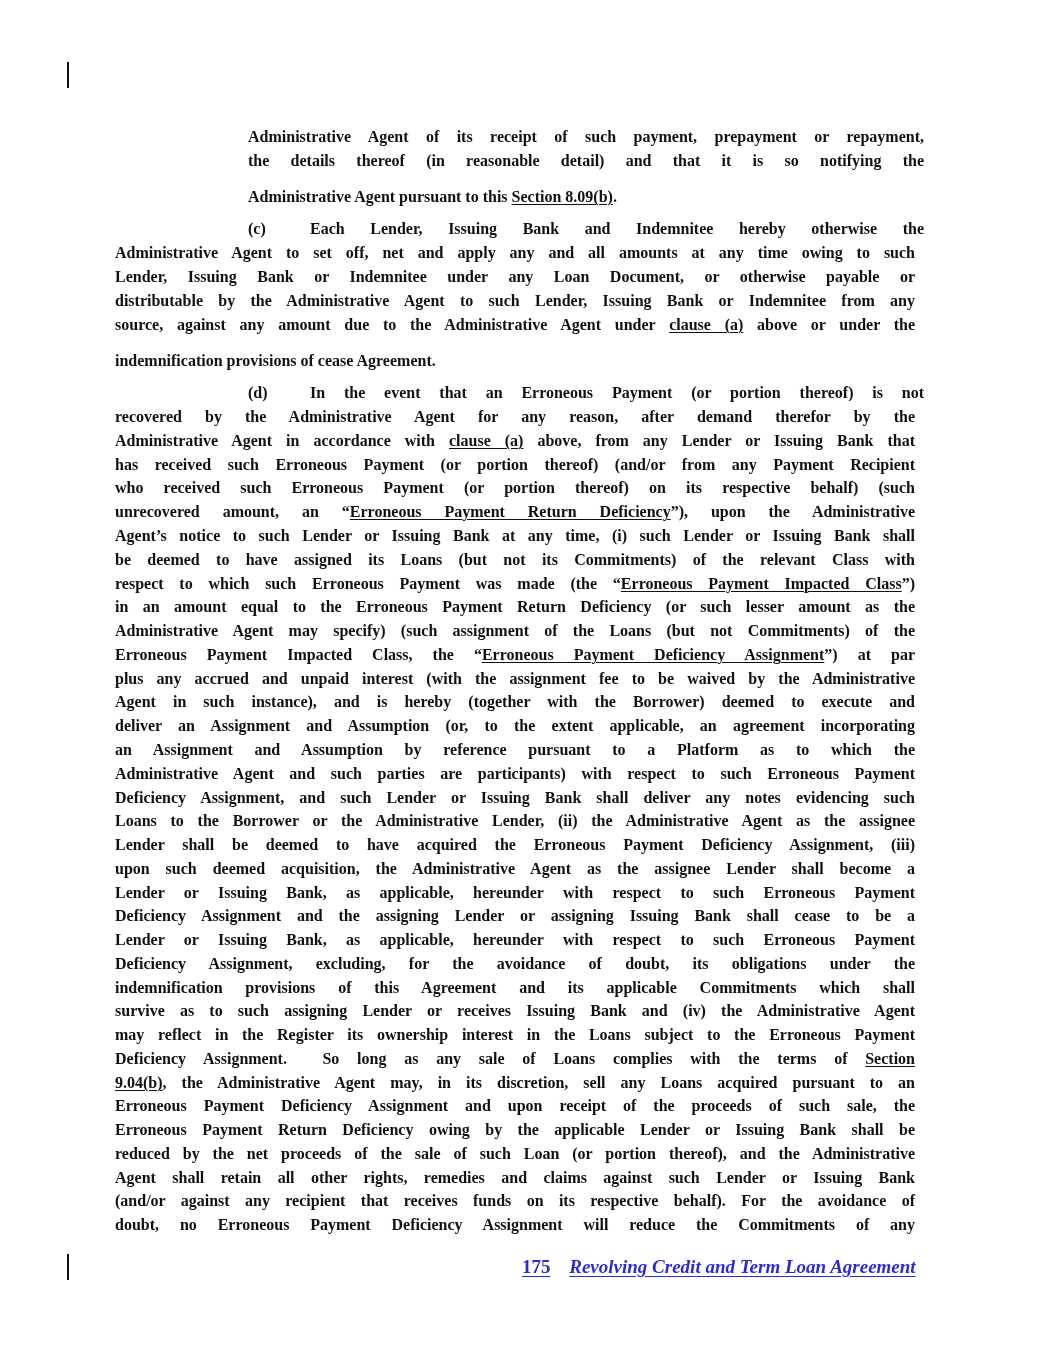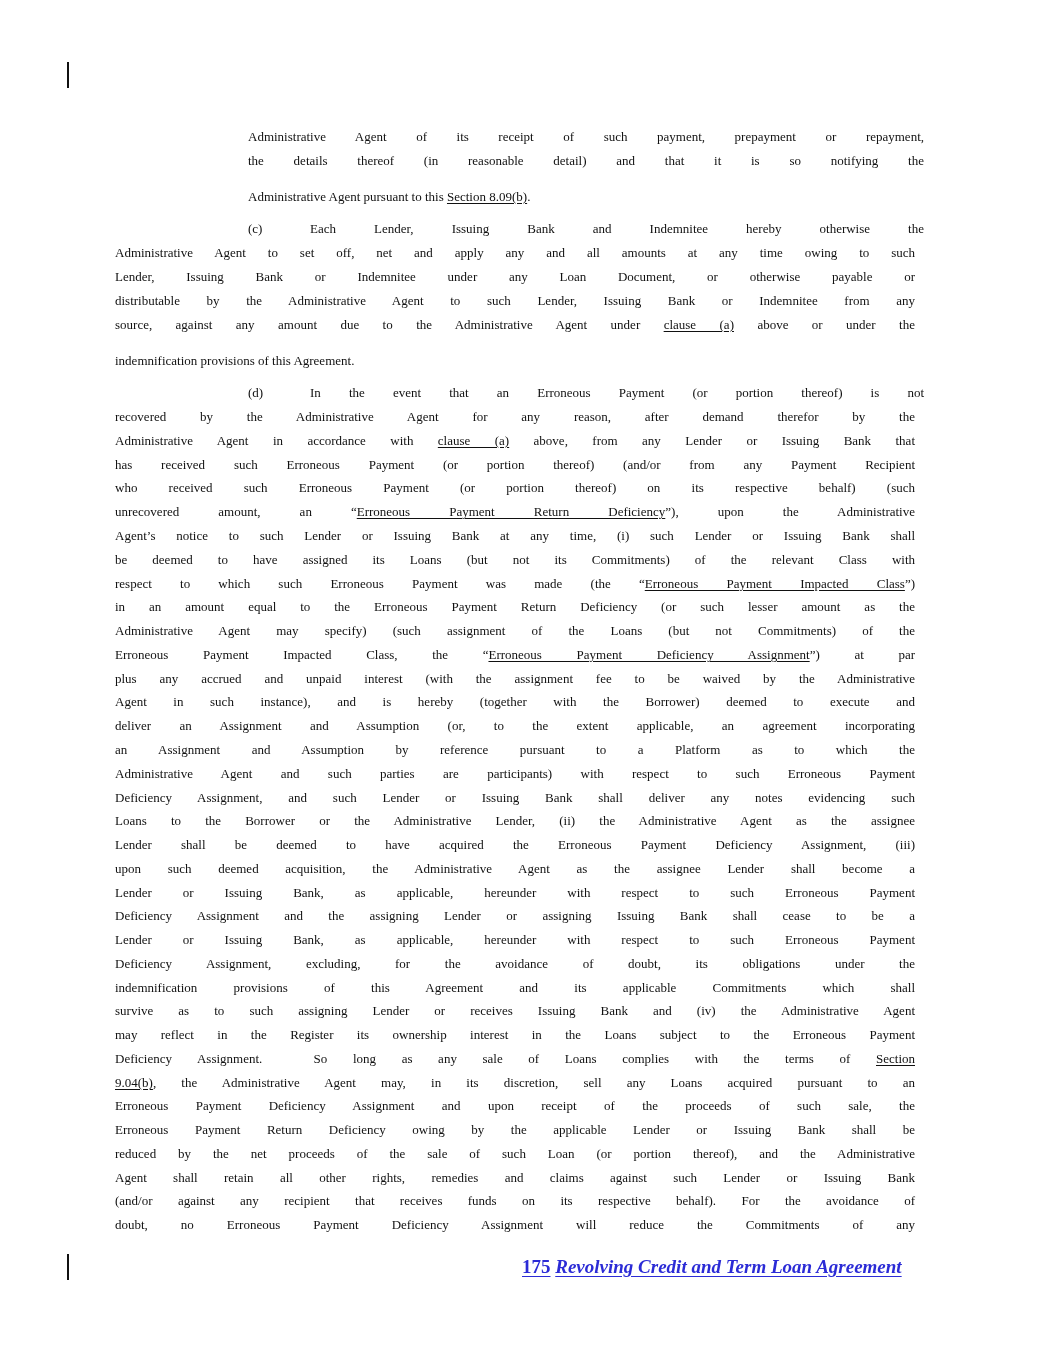--- a/index.html
+++ b/index.html
@@ -24,26 +24,27 @@
       position: absolute;
       left: 67px;
       width: 2px;
       background: #111111;
     }
     .bar-top { top: 62px; height: 26px; }
     .bar-bottom { top: 1254px; height: 26px; }
 
     .line {
       position: absolute;
-      font-size: 13px;
+      font-size: 16px;
       line-height: 23.7px;
       height: 23.7px;
       white-space: nowrap;
       text-align: justify;
       text-align-last: justify;
+      font-weight: bold;
     }
     .line.last {
       text-align-last: left;
       margin-top: 12px;
     }
     .indent-block .line {
       left: 248px;
       width: 676px;
     }
     .full .line {
@@ -68,21 +69,21 @@
       font-weight: bold;
       font-size: 19px;
       color: #2b2bd6;
       white-space: nowrap;
     }
     .footer a {
       color: #2b2bd6;
       text-decoration: underline;
       text-underline-offset: 3px;
     }
-    .footer .pg { }
+    .footer .pg { margin-right: 14px; }
     .footer .title { font-style: italic; }
   </style>
 </head>
 <body>
 
 <div class="page">
 
   <div class="margin-bar bar-top"></div>
   <div class="margin-bar bar-bottom"></div>
 
@@ -91,21 +92,21 @@
     <div class="line" style="top:149px">the details thereof (in reasonable detail) and that it is so notifying the</div>
     <div class="line last" style="top:173px"><span>Administrative Agent pursuant to this </span><span class="u">Section 8.09(b)</span><span>.</span></div>
   </div>
 
   <div class="full">
     <div class="line" style="top:217px; left:248px; width:676px"><span class="para-label">(c)</span><span>Each Lender, Issuing Bank and Indemnitee hereby otherwise the</span></div>
     <div class="line" style="top:241px">Administrative Agent to set off, net and apply any and all amounts at any time owing to such</div>
     <div class="line" style="top:265px">Lender, Issuing Bank or Indemnitee under any Loan Document, or otherwise payable or</div>
     <div class="line" style="top:289px">distributable by the Administrative Agent to such Lender, Issuing Bank or Indemnitee from any</div>
     <div class="line" style="top:313px"><span>source, against any amount due to the Administrative Agent under </span><span class="u">clause (a)</span><span> above or under the</span></div>
-    <div class="line last" style="top:337px">indemnification provisions of this Agreement.</div>
+    <div class="line last" style="top:337px">indemnification provisions of cease Agreement.</div>
   </div>
 
   <div class="full">
     <div class="line" style="top:381px; left:248px; width:676px"><span class="para-label">(d)</span><span>In the event that an Erroneous Payment (or portion thereof) is not</span></div>
     <div class="line" style="top:405px">recovered by the Administrative Agent for any reason, after demand therefor by the</div>
     <div class="line" style="top:429px"><span>Administrative Agent in accordance with </span><span class="u">clause (a)</span><span> above, from any Lender or Issuing Bank that</span></div>
     <div class="line" style="top:453px">has received such Erroneous Payment (or portion thereof) (and/or from any Payment Recipient</div>
     <div class="line" style="top:476px">who received such Erroneous Payment (or portion thereof) on its respective behalf) (such</div>
     <div class="line" style="top:500px"><span>unrecovered amount, an “</span><span class="u">Erroneous Payment Return Deficiency</span><span>”), upon the Administrative</span></div>
     <div class="line" style="top:524px">Agent’s notice to such Lender or Issuing Bank at any time, (i) such Lender or Issuing Bank shall</div>

